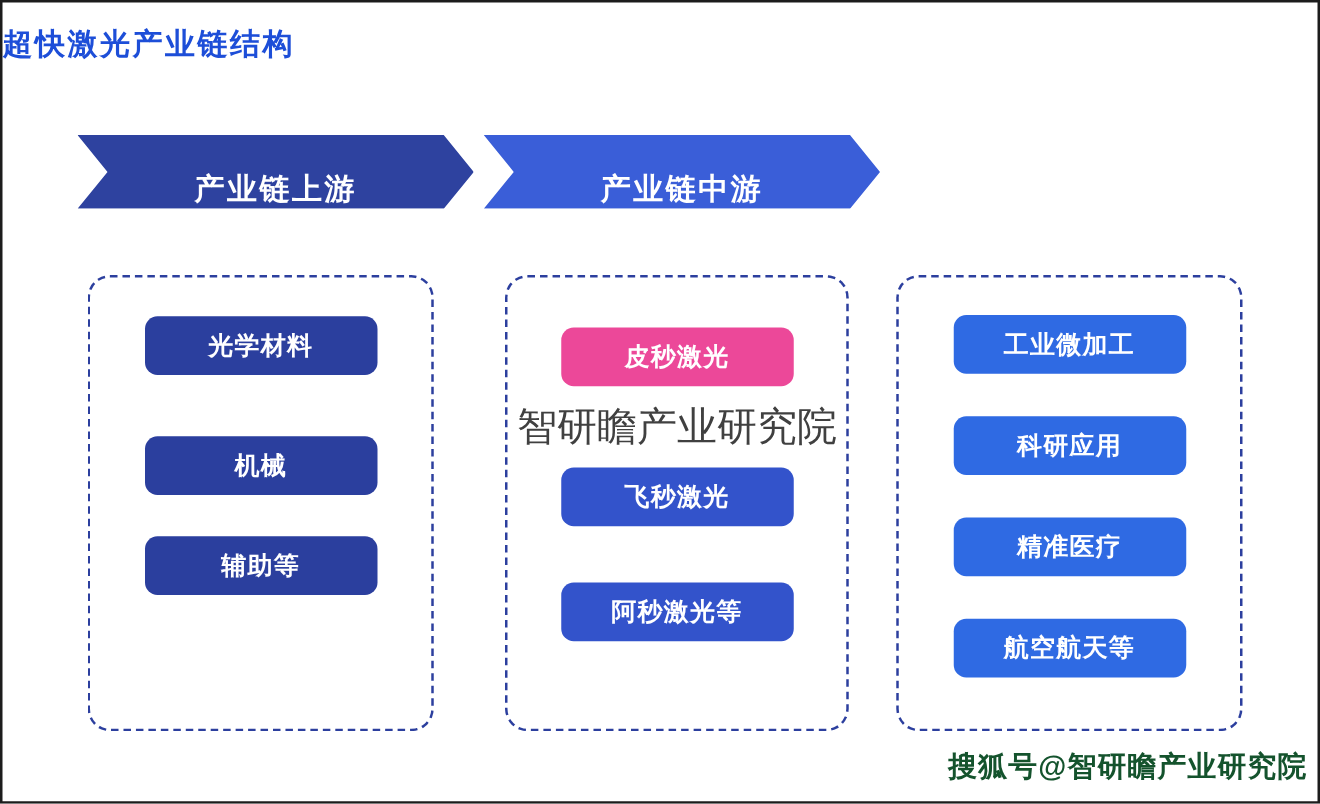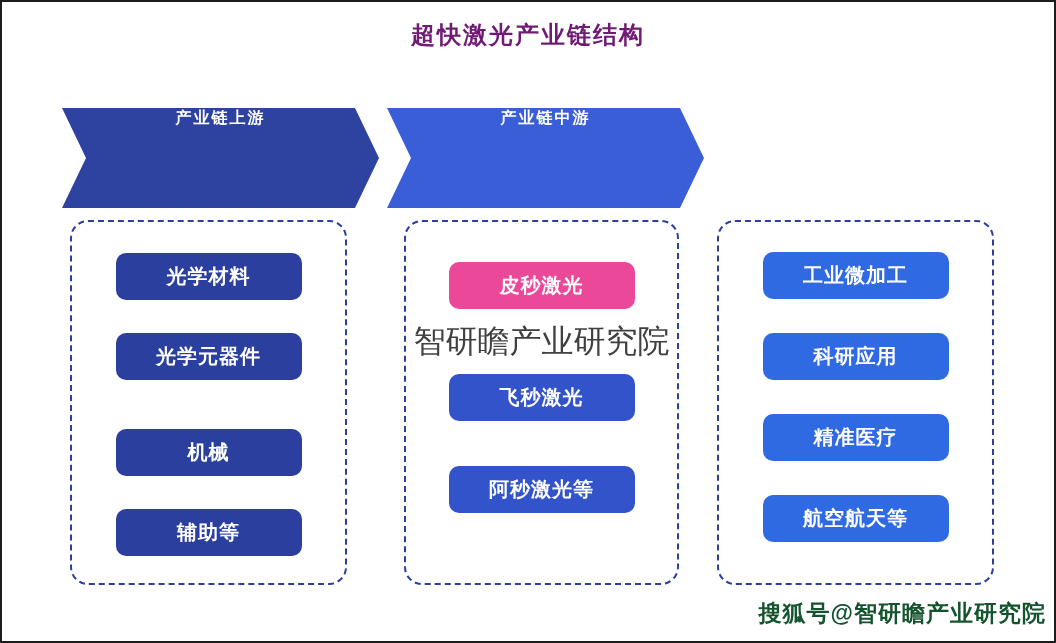--- a/index.html
+++ b/index.html
@@ -7,32 +7,32 @@
   .canvas{
     position:relative;
     width:1056px;height:643px;
     background:#ffffff;
     border:2px solid #1c1c1c;
     font-family:"Liberation Sans","DejaVu Sans",sans-serif;
     overflow:hidden;
   }
   .title{
     position:absolute;top:17px;left:0;width:100%;
-    text-align:center;
-    font-size:24px;font-weight:bold;color:#701a75;
+    text-align:left;
+    font-size:24px;font-weight:bold;color:#1d4ed8;
     letter-spacing:2px;
   }
   .arrow-row{
     position:absolute;top:106px;left:60px;
     display:flex;gap:8px;
   }
   .arrow{
-    width:317px;height:100px;
-    display:flex;align-items:flex-start;justify-content:center;
-    color:#ffffff;font-size:16px;font-weight:bold;letter-spacing:2px;
+    width:317px;height:59px;
+    display:flex;align-items:flex-end;justify-content:center;
+    color:#ffffff;font-size:24px;font-weight:bold;letter-spacing:2px;
     clip-path:polygon(24px 50%,0 0,calc(100% - 24px) 0,100% 50%,calc(100% - 24px) 100%,0 100%);
   }
   .panel{
     position:absolute;top:218px;height:365px;
     border:2px dashed #2c3f9e;border-radius:18px;
     display:flex;flex-direction:column;align-items:center;
   }
   .panel-1{left:68px;width:277px;padding-top:31px;gap:33px;text-align:right;}
   .panel-2{left:402px;width:275px;padding-top:40px;}
   .panel-3{left:715px;width:277px;padding-top:30px;gap:34px;}
@@ -69,21 +69,20 @@
     <div class="arrow" style="background-color: rgb(46, 66, 159);">
       <span>产业链上游</span>
     </div>
     <div class="arrow" style="background-color: rgb(58, 94, 216);">
       <span>产业链中游</span>
     </div>
   </div>
 
   <div class="panel panel-1">
     <div class="chip" style="background-color: rgb(43, 63, 158);">光学材料</div>
-    <div class="chip" style="background-color: rgb(43, 63, 158);">光学元器件</div>
     <div class="chip" style="background-color: rgb(43, 63, 158); margin-top: 16px;">机械</div>
     <div class="chip" style="background-color: rgb(43, 63, 158);">辅助等</div>
   </div>
 
   <div class="panel panel-2">
     <div class="chip" style="background-color: #ec4899;">皮秒激光</div>
     <div class="center-watermark" style="color: #404040;">智研瞻产业研究院</div>
     <div class="chip" style="background-color: rgb(51, 83, 203);">飞秒激光</div>
     <div class="chip gap-mid" style="background-color: rgb(51, 83, 203);">阿秒激光等</div>
   </div>

